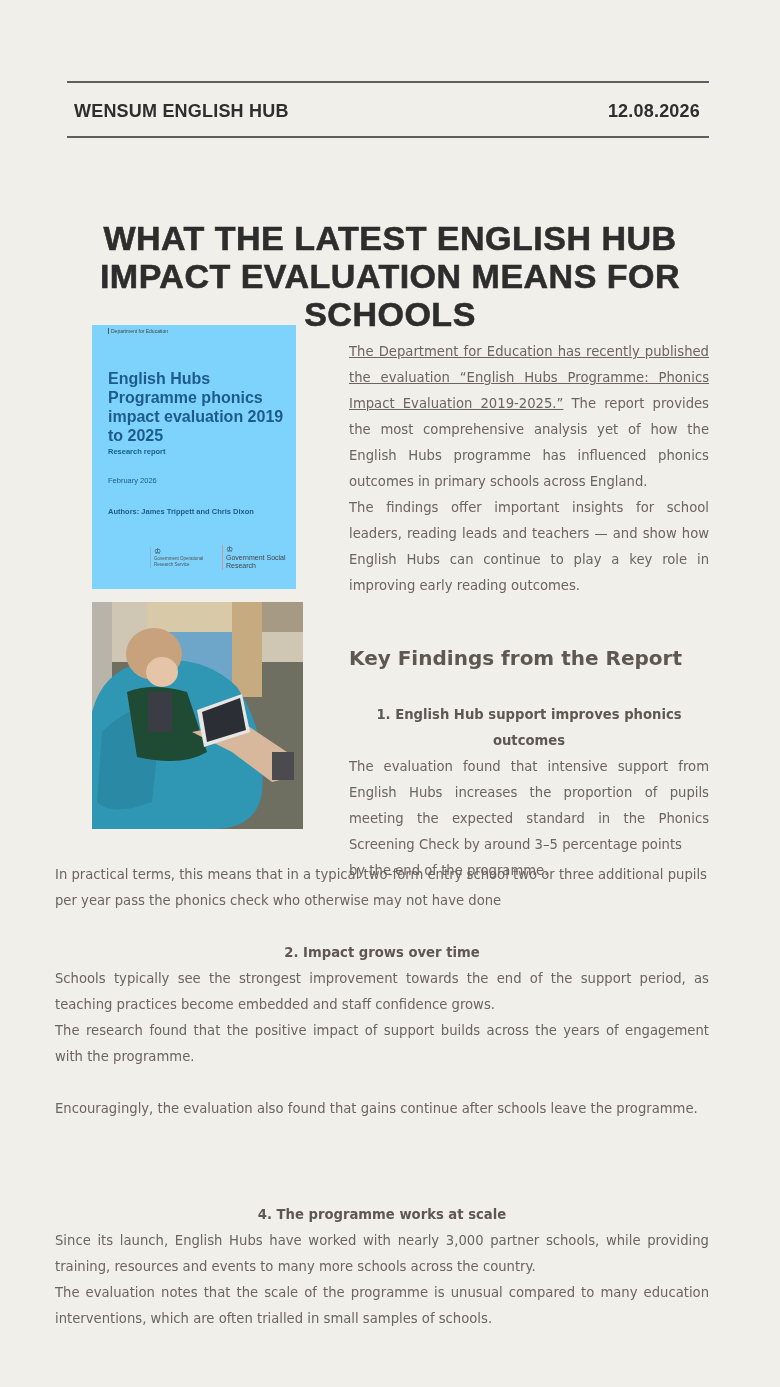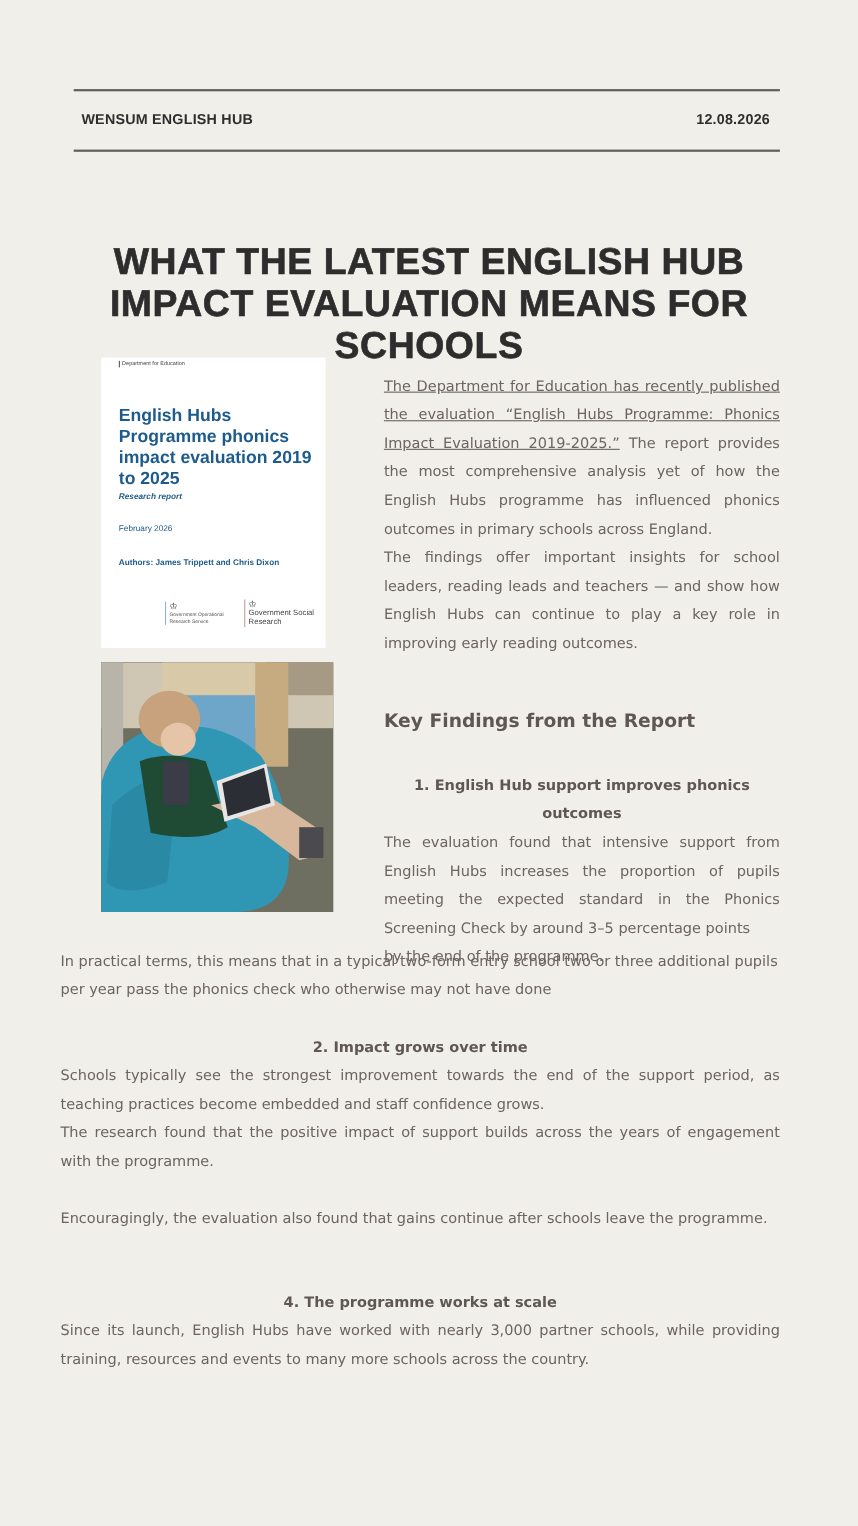--- a/index.html
+++ b/index.html
@@ -7,46 +7,46 @@
     width: 780px; height: 1387px; overflow: hidden;
     background: #f0efea;
     font-family: "DejaVu Sans", sans-serif;
     color: #6b6460;
     position: relative;
   }
   .rule { position: absolute; left: 67px; width: 642px; height: 2px; background: #5e5e5e; }
   .rule.top { top: 81px; }
   .rule.bottom { top: 136px; }
   .masthead { position: absolute; top: 101px; left: 74px; width: 626px; display: flex; justify-content: space-between;
-    font-family: "Liberation Sans", sans-serif; font-weight: bold; font-size: 13px; color: #2e2e2e; letter-spacing: 0.2px; }
+    font-family: "Liberation Sans", sans-serif; font-weight: bold; font-size: 18px; color: #2e2e2e; letter-spacing: 0.2px; }
   .title { position: absolute; top: 176px; left: 60px; width: 660px; text-align: center;
     font-family: "Liberation Sans", sans-serif; font-weight: 900; font-size: 34px; line-height: 38px; color: #2d2d2d;
     letter-spacing: 0.5px; text-transform: uppercase; margin-top: 43px; -webkit-text-stroke: 0.6px #2d2d2d; }
 
-  .cover { position: absolute; top: 325px; left: 92px; width: 204px; height: 264px; background: #ffffff; }
+  .cover { position: absolute; top: 325px; left: 92px; width: 204px; height: 264px; background: #7dd3fc; }
   .cover .dept { position: absolute; top: 3px; left: 16px; font-family: "Liberation Sans", sans-serif; font-size: 5px; line-height: 6px; color: #444;
     border-left: 1px solid #555; padding-left: 2px; }
   .cover .ctitle { position: absolute; top: 44px; left: 16px; width: 180px; font-family: "Liberation Sans", sans-serif; font-weight: bold;
     font-size: 16px; line-height: 19px; color: #1d5b8c; }
-  .cover .rr { position: absolute; top: 122px; left: 16px; font-family: "Liberation Sans", sans-serif; font-weight: bold; font-size: 7.5px; color: #1d5b8c; font-style: italic; }
+  .cover .rr { position: absolute; top: 122px; left: 16px; font-family: "Liberation Sans", sans-serif; font-weight: bold; font-size: 7.5px; color: #1d5b8c; }
   .cover .date { position: absolute; top: 151px; left: 16px; font-family: "Liberation Sans", sans-serif; font-weight: normal; font-size: 7.5px; color: #1d5b8c; }
   .cover .authors { position: absolute; top: 182px; left: 16px; width: 170px; font-family: "Liberation Sans", sans-serif; font-weight: bold; font-size: 7.5px; line-height: 9px; color: #1d5b8c; }
   .cover .logo1 { position: absolute; top: 222px; left: 58px; border-left: 1px solid #8fb0d6; padding-left: 3px;
     font-family: "Liberation Sans", sans-serif; font-size: 4.5px; line-height: 6px; color: #555; }
   .cover .logo2 { position: absolute; top: 220px; left: 130px; border-left: 1px solid #c99; padding-left: 3px;
     font-family: "Liberation Sans", sans-serif; font-size: 7px; line-height: 8px; color: #444; }
   .crest { display: block; font-size: 8px; line-height: 9px; color: #333; }
 
   .photo { position: absolute; top: 602px; left: 92px; width: 211px; height: 227px; overflow: hidden; background: #6f6f62; }
 
   .rtext { position: absolute; left: 349px; width: 360px; font-size: 13.2px; line-height: 26px; text-align: justify; color: #6b6460; }
   .rtext p { margin: 0; }
   .intro { top: 339px; }
   .intro a { color: #6b6460; text-decoration: underline; }
-  .kf-head { position: absolute; top: 646px; left: 349px; font-size: 17px; font-weight: bold; color: #5e5752; }
+  .kf-head { position: absolute; top: 646px; left: 349px; font-size: 20px; font-weight: bold; color: #5e5752; }
   .f1 { top: 702px; }
   .fhead { font-weight: bold; color: #5e5752; text-align: center; }
   .ftext { position: absolute; left: 55px; width: 654px; font-size: 13.2px; line-height: 26px; text-align: justify; color: #6b6460; }
   .ftext p { margin: 0; }
   .last-left { text-align: left; }
 </style>
 </head>
 <body>
 
 <div class="rule top"></div>
@@ -120,16 +120,17 @@
 <div class="ftext" style="top:940px">
   <p class="fhead">2. Impact grows over time</p>
   <p>Schools typically see the strongest improvement towards the end of the support period, as teaching practices become embedded and staff confidence grows.</p>
   <p>The research found that the positive impact of support builds across the years of engagement with the programme.</p>
 </div>
 
 <div class="ftext" style="top:1096px">
   <p>Encouragingly, the evaluation also found that gains continue after schools leave the programme.</p>
 </div>
 
-<div class="ftext" style="top:1172px">
+<div class="ftext" style="top:1202px">
   <p class="fhead">4. The programme works at scale</p>
   <p>Since its launch, English Hubs have worked with nearly 3,000 partner schools, while providing training, resources and events to many more schools across the country.</p>
+  <p>The evaluation notes that the scale of the programme is unusual compared to many education interventions, which are often trialled in small samples of schools.</p>
 </div>
 
 </body></html>

